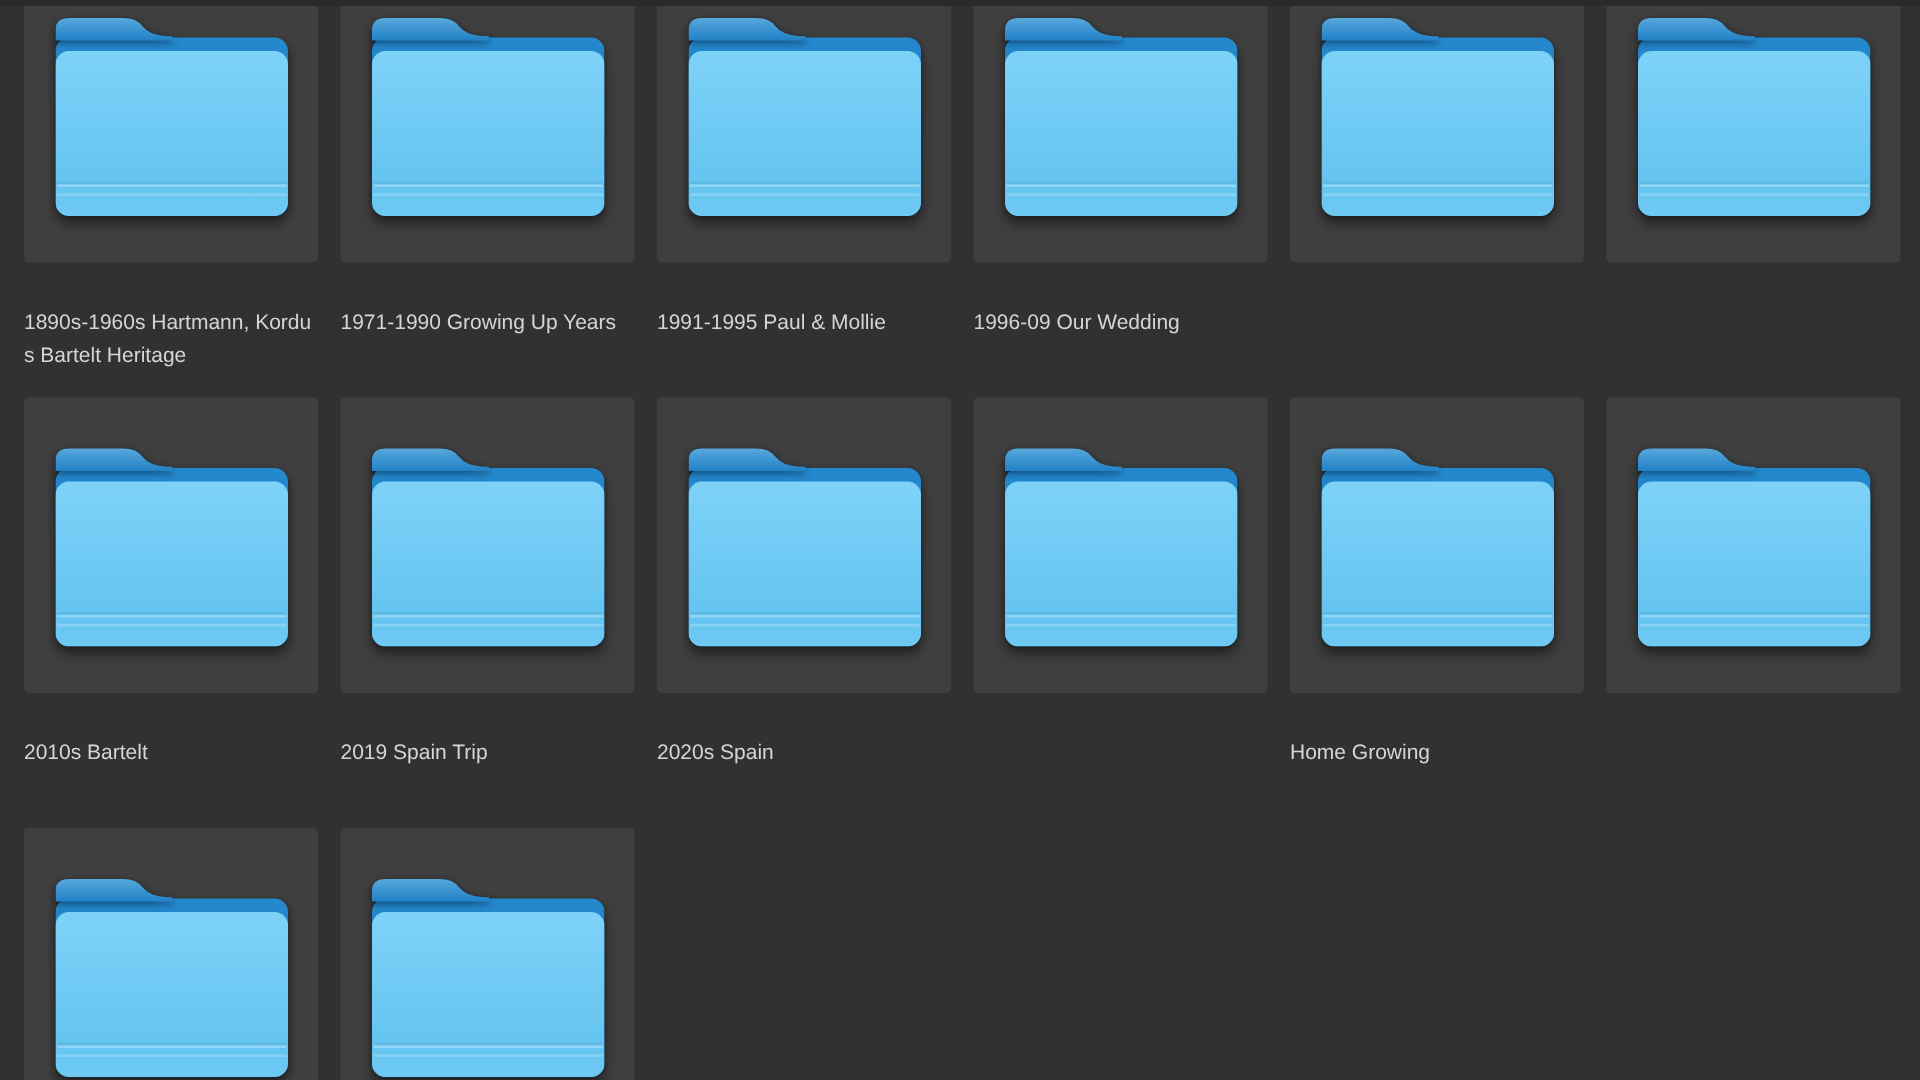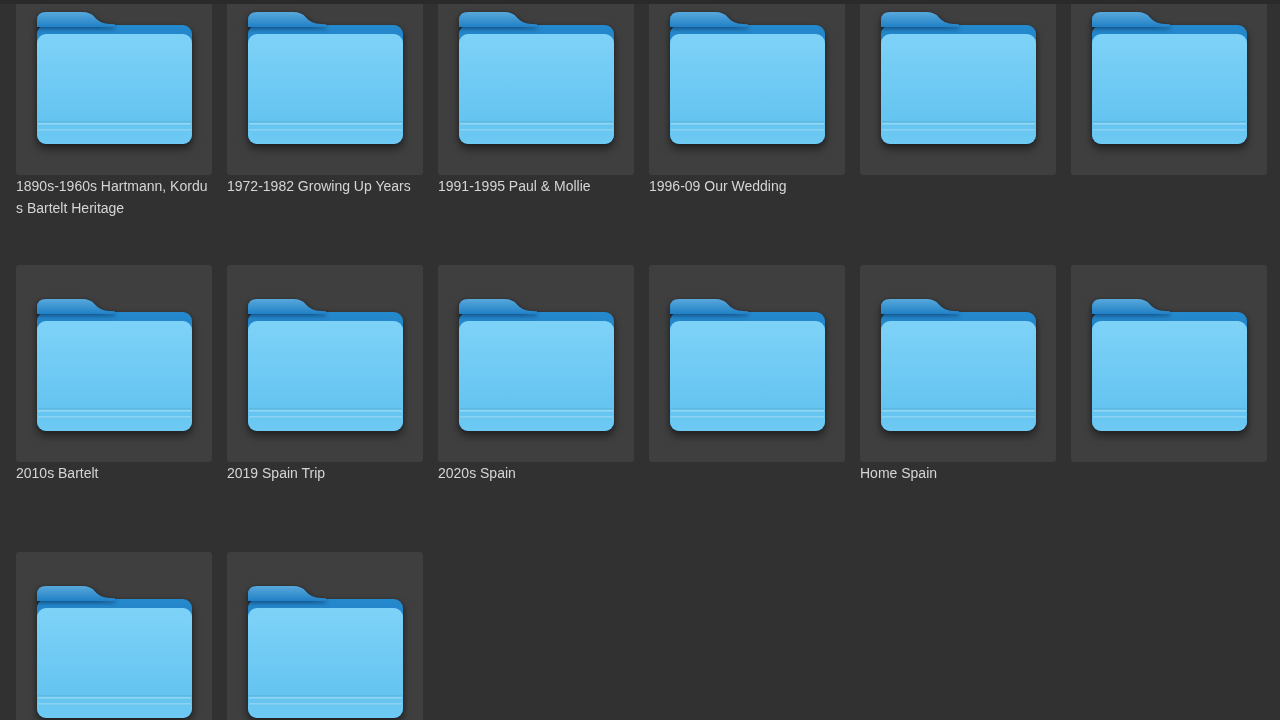--- a/index.html
+++ b/index.html
@@ -37,20 +37,21 @@
     display: flex;
     justify-content: center;
     align-items: flex-start;
     cursor: pointer;
   }
   .folder-svg {
     margin-top: 33px;
     filter: drop-shadow(0 5px 4px rgba(0,0,0,0.35)) drop-shadow(0 1px 2px rgba(0,0,0,0.3));
   }
   .tile-label {
+    margin-top: 28px;
     width: 196px;
     font-size: 14px;
     line-height: 22px;
     color: #d5d5d5;
     word-break: break-all;
     cursor: default;
   }
 </style>
 </head>
 <body>
@@ -93,21 +94,21 @@
       </div>
       <div class="tile-label">1890s-1960s Hartmann, Kordus Bartelt Heritage</div>
     </div>
 
     <div class="cell">
       <div class="tile">
         <svg class="folder-svg" width="155" height="133" viewBox="0 0 155 133">
             <use href="#folder-shape"></use>
           </svg>
       </div>
-      <div class="tile-label">1972-1982 Growing Up Years</div>
+      <div class="tile-label">1971-1990 Growing Up Years</div>
     </div>
 
     <div class="cell">
       <div class="tile">
         <svg class="folder-svg" width="155" height="133" viewBox="0 0 155 133">
             <use href="#folder-shape"></use>
           </svg>
       </div>
       <div class="tile-label">1991-1995 Paul &amp; Mollie</div>
     </div>
@@ -172,21 +173,21 @@
           </svg>
       </div>
     </div>
 
     <div class="cell">
       <div class="tile">
         <svg class="folder-svg" width="155" height="133" viewBox="0 0 155 133">
             <use href="#folder-shape"></use>
           </svg>
       </div>
-      <div class="tile-label">Home Spain</div>
+      <div class="tile-label">Home Growing</div>
     </div>
 
     <div class="cell">
       <div class="tile">
         <svg class="folder-svg" width="155" height="133" viewBox="0 0 155 133">
             <use href="#folder-shape"></use>
           </svg>
       </div>
       <div class="tile-label"></div>
     </div>

